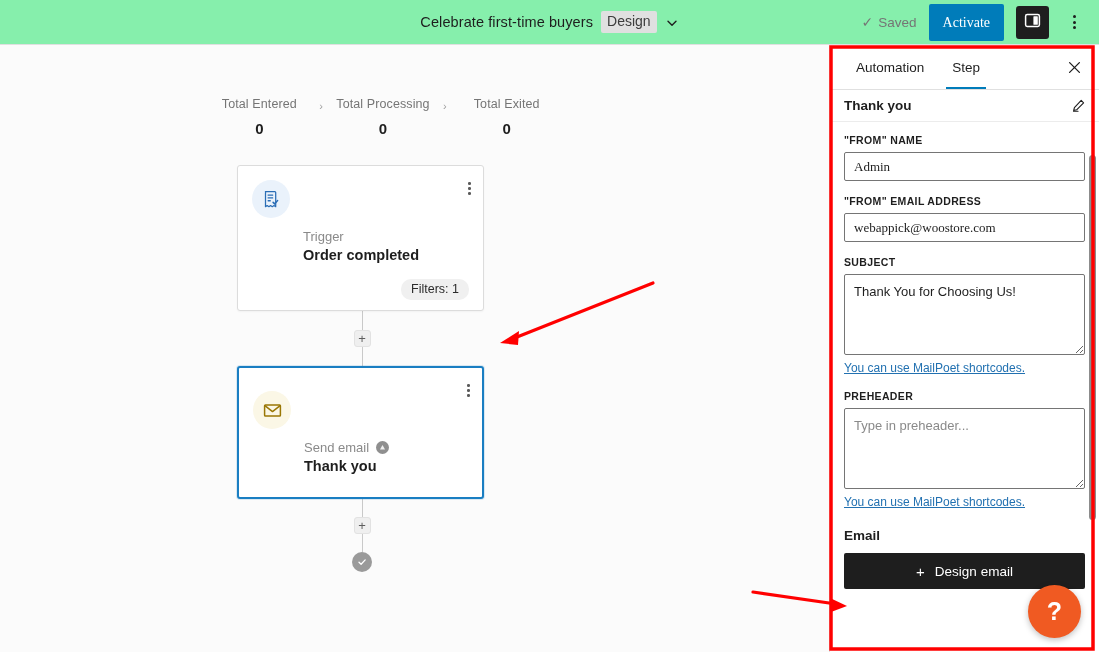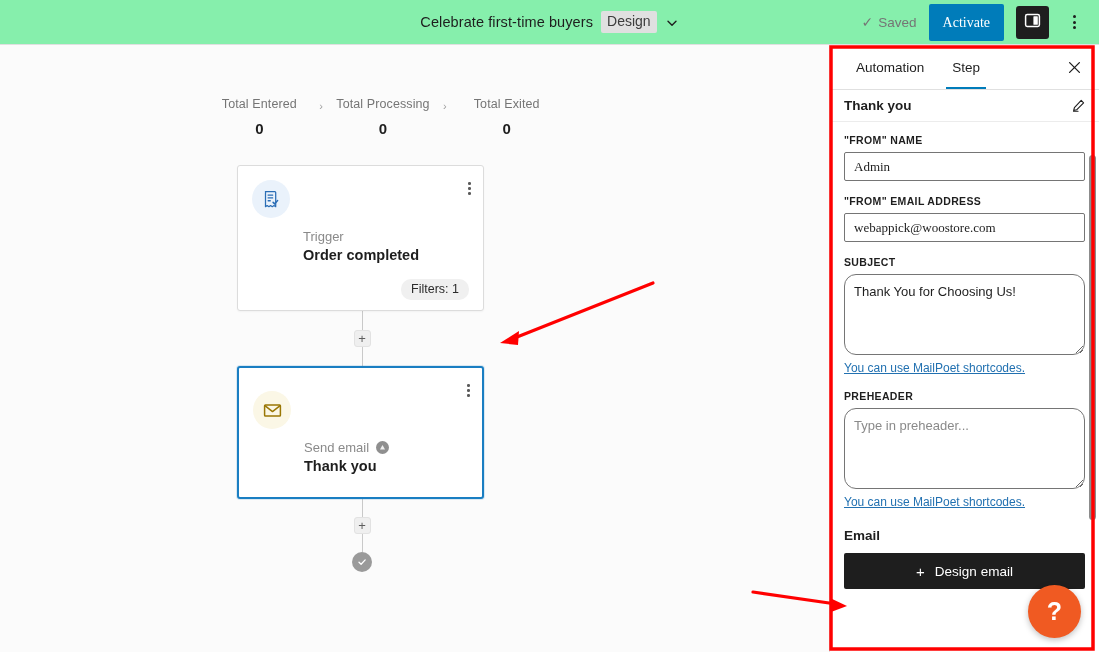--- a/index.html
+++ b/index.html
@@ -137,21 +137,21 @@
   .field { margin-bottom: 14px; }
   .field-label {
     font-size: 10.5px; font-weight: bold; letter-spacing: .35px;
     color: #1e1e1e; text-transform: uppercase; margin-bottom: 6px; display: block;
   }
   .field input[type=text] {
     width: 100%; height: 29px; border: 1px solid #757575; border-radius: 2px;
     padding: 0 9px; font-size: 13px; font-family: Liberation Serif, serif; color: #1e1e1e; background: #fff;
   }
   .field textarea {
-    width: 100%; border: 1px solid #757575; border-radius: 12px;
+    width: 100%; border: 1px solid #757575; border-radius: 2px;
     padding: 8px 9px; font-size: 13px; font-family: inherit; color: #1e1e1e;
     resize: vertical; display: block; line-height: 1.35; background: #fff;
   }
   .field textarea::placeholder { color: #8a8a8a; }
   .field input::placeholder { color: #8a8a8a; }
   .shortcode-link {
     display: inline-block; font-size: 12px; color: #2271b1; text-decoration: underline;
     margin-top: 6px; cursor: pointer;
   }
   .section-title { font-size: 13.5px; font-weight: bold; color: #1e1e1e; margin: 18px 0 10px 0; }

